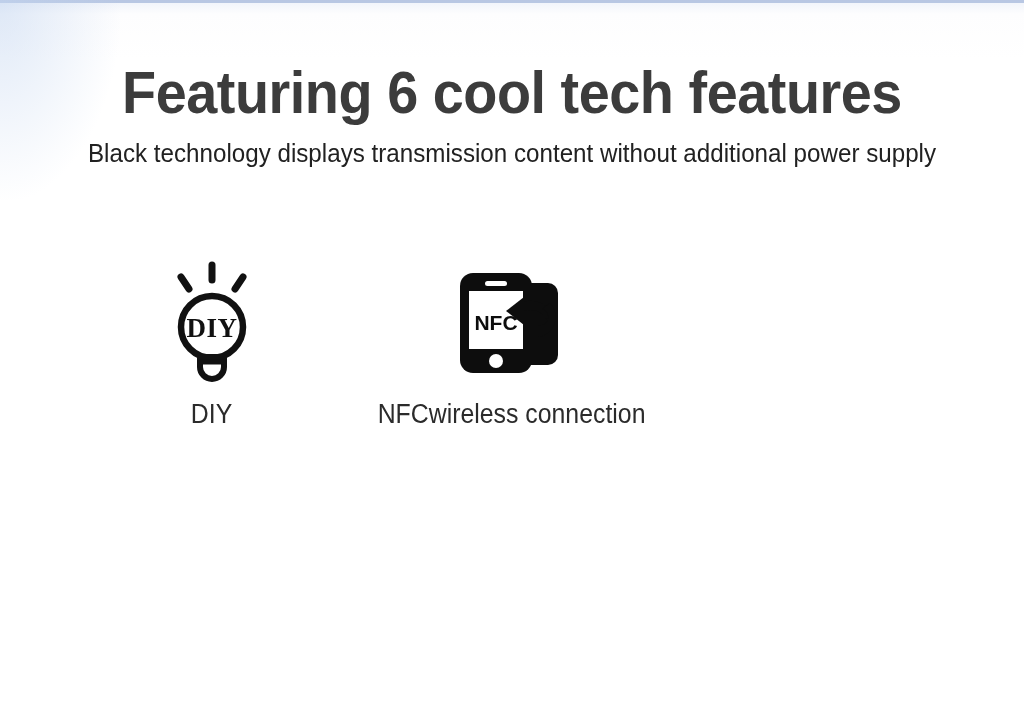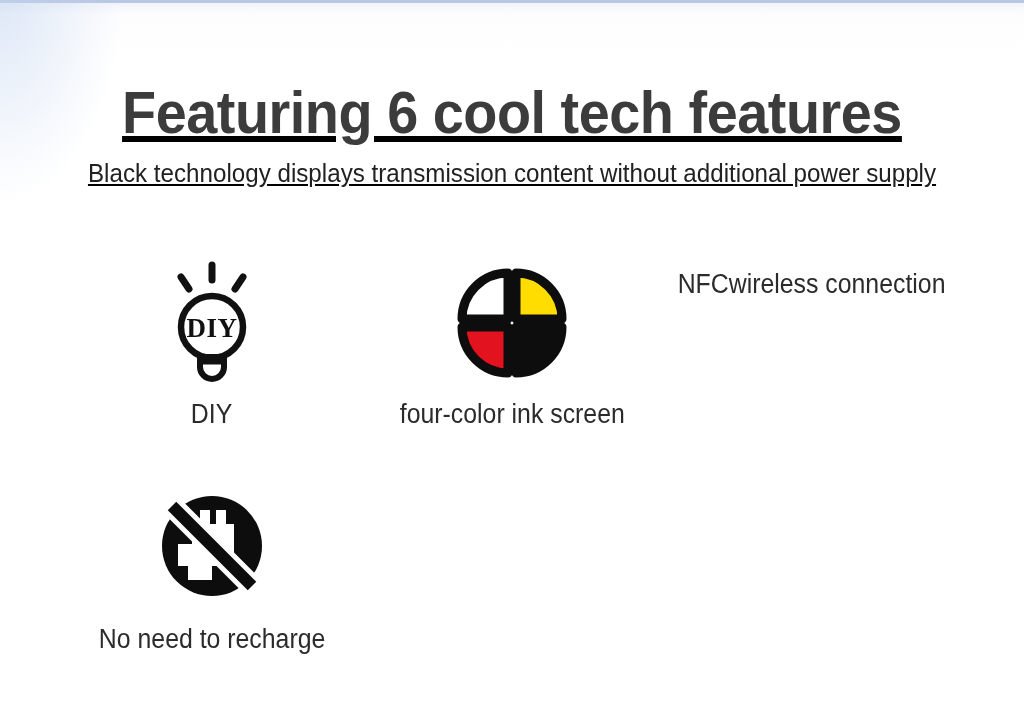--- a/index.html
+++ b/index.html
@@ -35,24 +35,23 @@
     left: 0; top: 0;
     width: 120px;
     height: 200px;
     background: radial-gradient(ellipse at top left, rgba(196,214,240,.55), rgba(255,255,255,0) 72%);
     pointer-events: none;
   }
 
   .hero {
     position: absolute;
     left: 0;
-    top: 80px;
+    top: 60px;
     width: 1024px;
     text-align: center;
-    text-decoration: underline;
   }
   .hero-title {
     font-family: "Liberation Sans Narrow", "Liberation Sans", sans-serif;
     font-weight: 700;
     font-size: 60px;
     line-height: 66px;
     letter-spacing: -0.5px;
     color: #3c3c3c;
     transform: scaleX(0.93);
     transform-origin: center;
@@ -129,56 +128,42 @@
           </g>
           <circle cx="56" cy="66" r="31" fill="none" stroke="#111111" stroke-width="6.5"></circle>
           <path d="M44 96 L44 106 a12 12 0 0 0 24 0 L68 96 Z" fill="none" stroke="#111111" stroke-width="6"></path>
           <line x1="44" y1="101" x2="68" y2="101" stroke="#111111" stroke-width="5"></line>
           <text x="56" y="76" text-anchor="middle" font-family="'Liberation Serif', serif" font-weight="700" font-size="27" fill="#111111" letter-spacing="0.5">DIY</text>
         </svg>
       </div>
       <div class="cell-label">DIY</div>
     </div>
 
+
     <div class="cell">
       <div class="icon-wrap">
-        <svg width="116" height="116" viewBox="0 0 116 116" aria-hidden="true">
+        <svg width="116" height="112" viewBox="0 0 116 112" aria-hidden="true">
 
-          <path d="M54 8 L54 54 L8 54 A46 46 0 0 1 54 8 Z" fill="#ffffff" stroke="#0d0d0d" stroke-width="9" stroke-linejoin="round"></path>
+          <path d="M64 16 h30 a10 10 0 0 1 10 10 v62 a10 10 0 0 1 -10 10 h-30 Z" fill="#0d0d0d"></path>
 
-          <path d="M62 8 A46 46 0 0 1 108 54 L62 54 Z" fill="#ffdd00" stroke="#0d0d0d" stroke-width="9" stroke-linejoin="round"></path>
+          <rect x="6" y="6" width="72" height="100" rx="13" fill="#0d0d0d"></rect>
 
-          <path d="M54 62 L54 108 A46 46 0 0 1 8 62 Z" fill="#e3121f" stroke="#0d0d0d" stroke-width="9" stroke-linejoin="round"></path>
+          <rect x="15" y="24" width="54" height="58" fill="#ffffff"></rect>
 
-          <path d="M62 62 L108 62 A46 46 0 0 1 62 108 Z" fill="#0d0d0d" stroke="#0d0d0d" stroke-width="9" stroke-linejoin="round"></path>
+          <rect x="31" y="14" width="22" height="5" rx="2.5" fill="#ffffff"></rect>
+
+          <circle cx="42" cy="94" r="7" fill="#ffffff"></circle>
+
+          <text x="42" y="63" text-anchor="middle" font-family="'Liberation Sans', sans-serif" font-weight="700" font-size="21" fill="#0d0d0d">NFC</text>
+
+          <path d="M62 44 a22 22 0 0 1 34 6" fill="none" stroke="#0d0d0d" stroke-width="9" stroke-linecap="butt"></path>
+          <path d="M70 30 L70 58 L52 44 Z" fill="#0d0d0d"></path>
+          <path d="M96 36 a20 20 0 0 1 -12 34 l0 -12 a8 8 0 0 0 4 -16 Z" fill="#0d0d0d"></path>
         </svg>
       </div>
-      <div class="cell-label">four-color ink screen</div>
-    </div>
-
-    <div class="cell">
       <div class="cell-label">NFCwireless connection</div>
     </div>
 
 
 
-    <div class="cell row2">
-      <div class="icon-wrap">
-        <svg width="116" height="116" viewBox="0 0 116 116" aria-hidden="true">
-          <defs>
-            <mask id="plugmask">
-              <rect x="0" y="0" width="116" height="116" fill="#ffffff"></rect>
-
-              <path d="M46 22 L46 32 L38 32 L38 56 L24 56 L24 78 L34 78 L34 92 L58 92
-                       L58 78 L80 78 L80 36 L72 36 L72 22 L62 22 L62 36 L56 36 L56 22 Z" fill="#000000"></path>
-
-              <line x1="18" y1="18" x2="98" y2="98" stroke="#000000" stroke-width="22"></line>
-            </mask>
-          </defs>
-          <circle cx="58" cy="58" r="50" fill="#0d0d0d" mask="url(#plugmask)"></circle>
-          <line x1="18" y1="18" x2="98" y2="98" stroke="#0d0d0d" stroke-width="12" stroke-linecap="butt"></line>
-        </svg>
-      </div>
-      <div class="cell-label">No need to recharge</div>
-    </div>
 
   </div>
 </div>
 
 </body></html>

